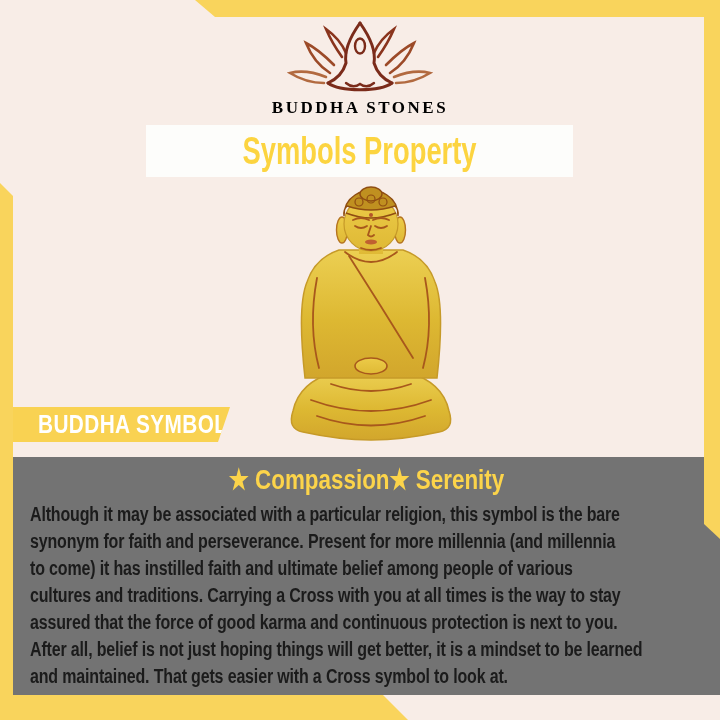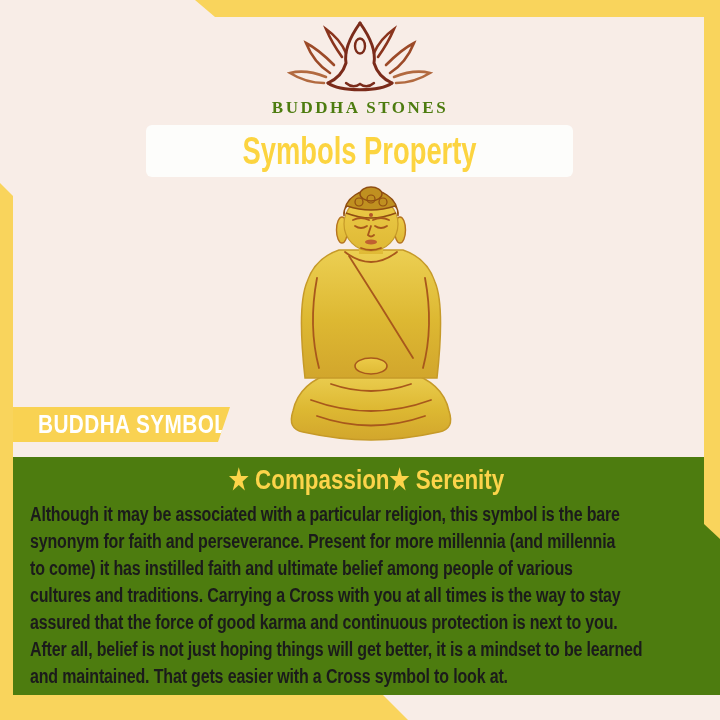--- a/index.html
+++ b/index.html
@@ -13,27 +13,27 @@
   svg{display:block;}
   .frame{position:absolute;left:0;top:0;z-index:6;pointer-events:none;}
 
   
   .logo-svg{position:absolute;left:280px;top:18px;width:160px;height:80px;z-index:2;}
   .brand-name{
     position:absolute;left:0;right:0;top:98px;z-index:2;
     text-align:center;
     font-family:"Liberation Serif", serif;
     font-size:17px;letter-spacing:2.5px;font-weight:600;
-    color:#4d7c0f;
+    color:#000000;
   }
 
   
   .title-banner{
     position:absolute;left:146px;top:125px;width:427px;height:52px;
-    background:#fdfdfb;z-index:2;border-radius:6px;
+    background:#fdfdfb;z-index:2;
   }
   .title-text{
     position:absolute;left:0;right:0;top:0;height:52px;line-height:52px;
     text-align:center;font-weight:bold;font-size:38px;
     color:#fcd440;
     transform:scaleX(0.72);
     white-space:nowrap;
   }
 
   
@@ -49,21 +49,21 @@
   .symbol-label span{
     position:absolute;left:38px;top:0;height:35px;line-height:35px;
     font-size:26px;font-weight:bold;color:#ffffff;
     letter-spacing:0.5px;white-space:nowrap;
     transform:scaleX(0.8);transform-origin:0 50%;
   }
 
   
   .content-panel{
     position:absolute;left:13px;top:457px;width:707px;height:238px;
-    background:#4d7c0f;z-index:3;
+    background:#737373;z-index:3;
   }
   .section-heading{
     position:absolute;left:0;right:0;top:6px;
     text-align:center;font-size:28px;font-weight:bold;
     color:#fcd44a;white-space:nowrap;
     transform:scaleX(0.8);
   }
   .body-text{
     position:absolute;left:17px;top:44px;width:870px;
     transform:scaleX(0.8);transform-origin:0 0;

